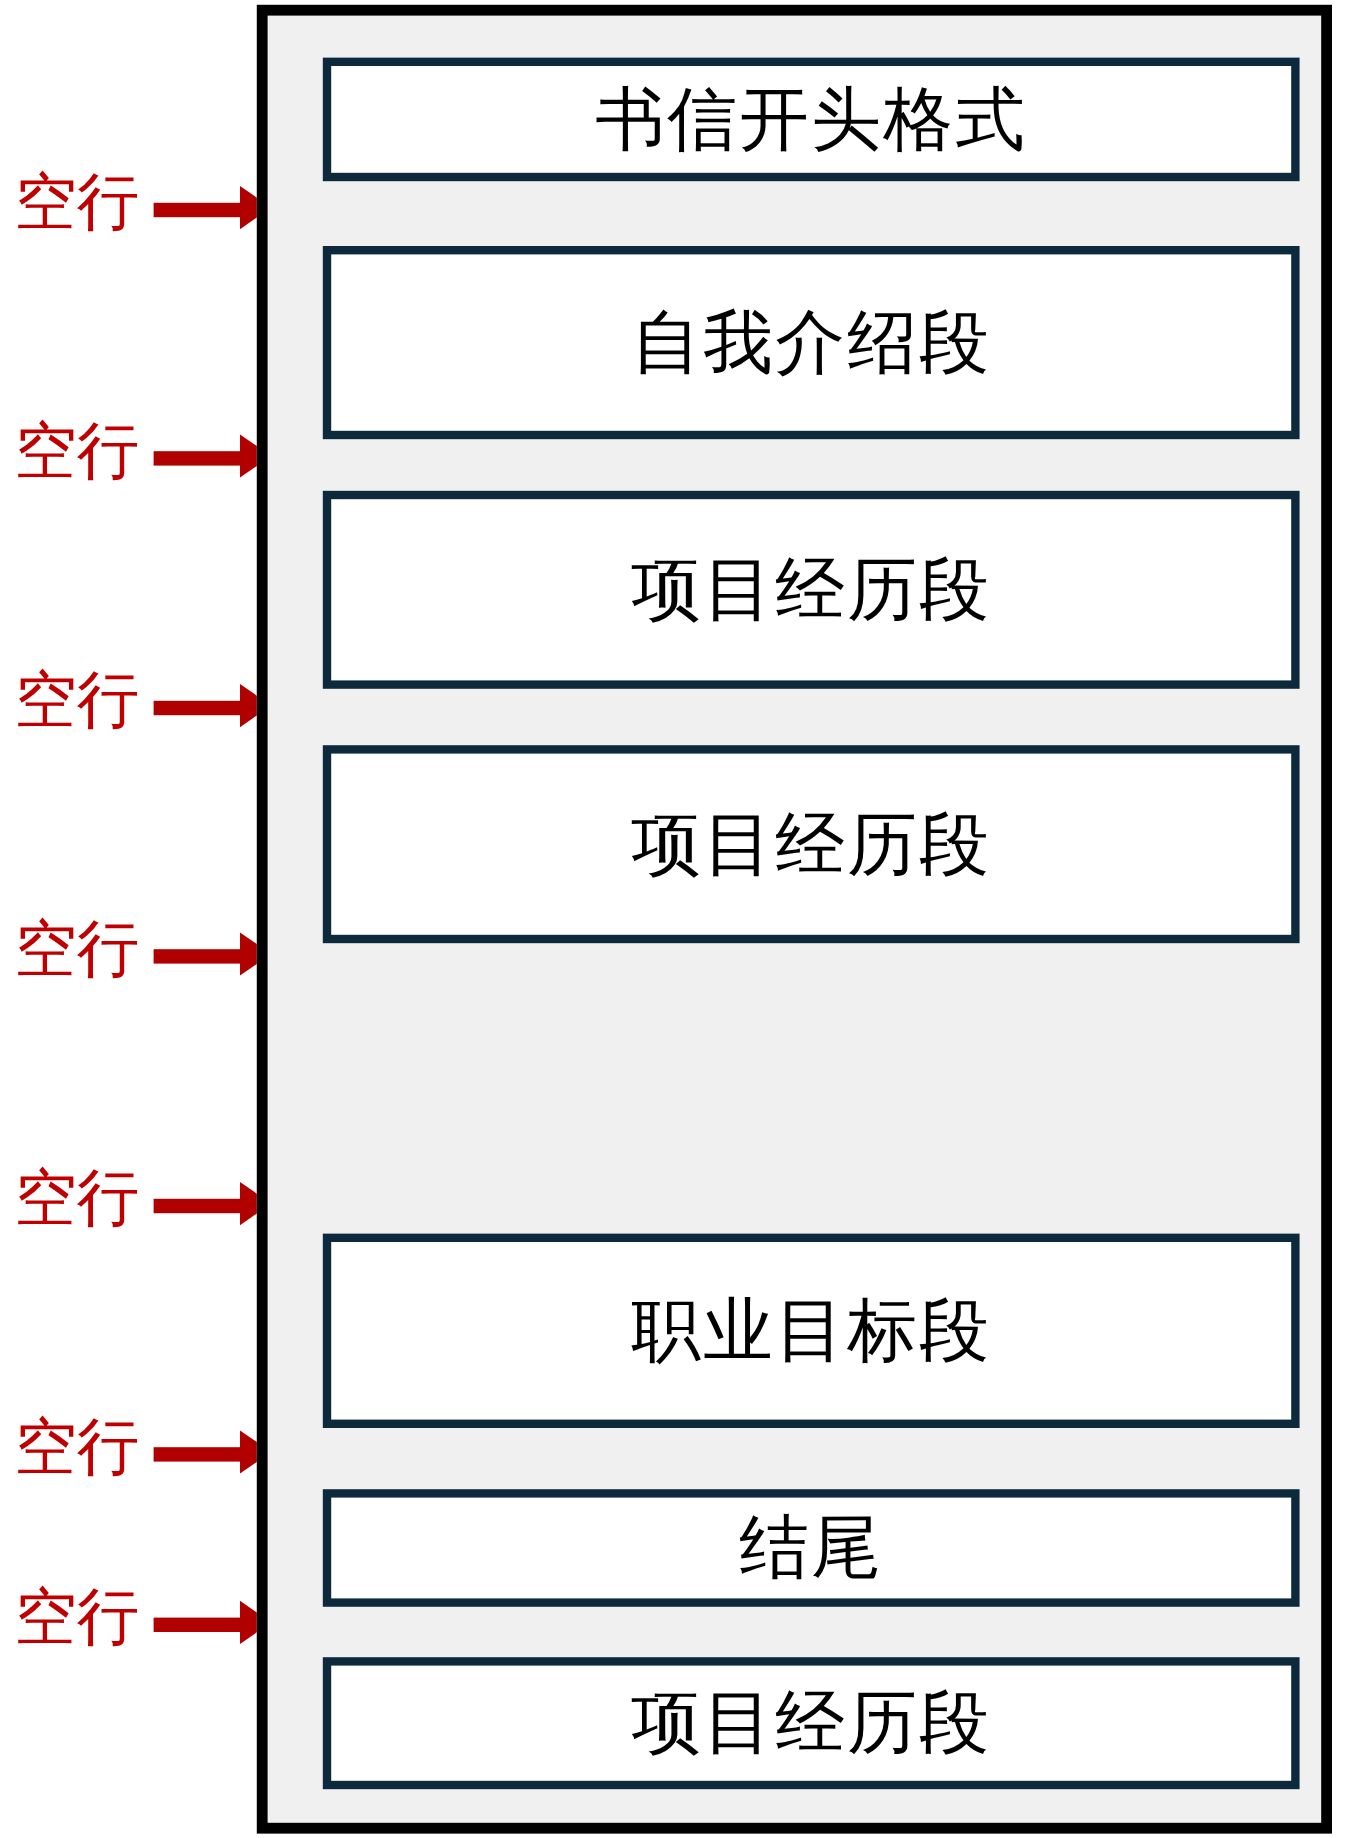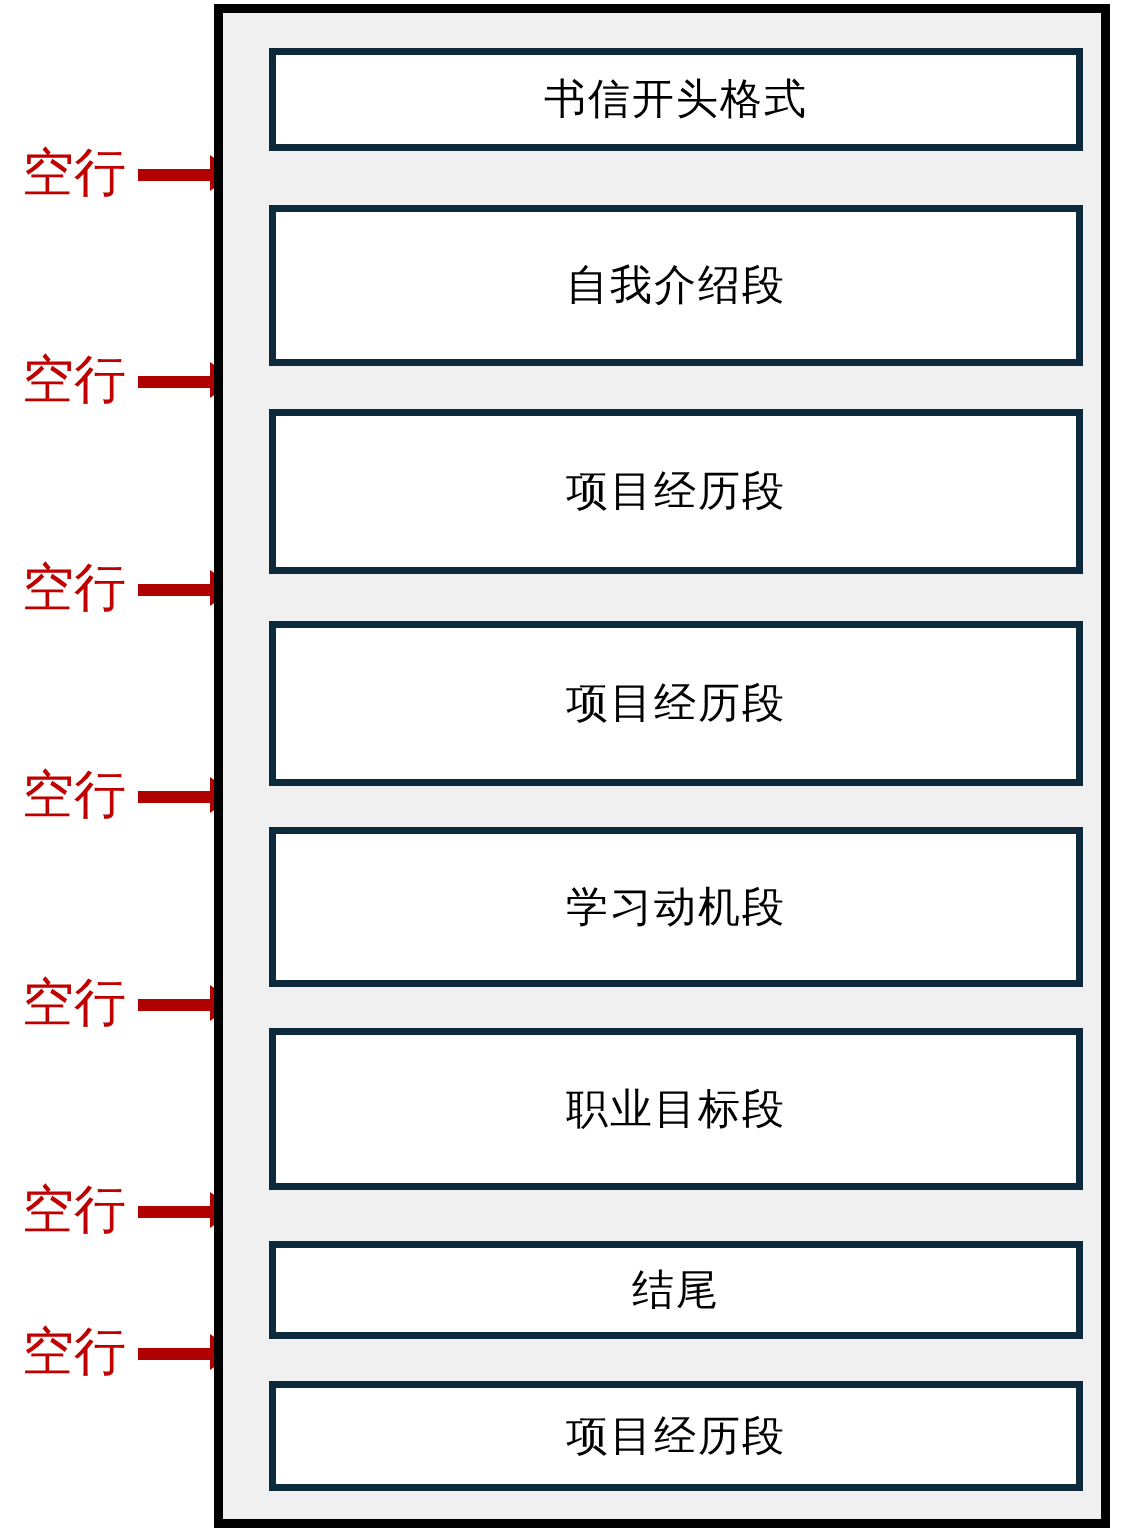--- a/index.html
+++ b/index.html
@@ -36,21 +36,21 @@
     left:0;
     width:814px;
     background:#ffffff;
     border:7px solid #0d2a3c;
     box-sizing:border-box;
     display:flex;
     align-items:center;
     justify-content:center;
   }
   .para-label{
-    font-size:42px;
+    font-size:58px;
     line-height:1.1;
     color:#000000;
     letter-spacing:2px;
     white-space:nowrap;
     font-family:"Liberation Serif","DejaVu Serif",serif;
   }
 
   
   .blank-annot{
     position:absolute;
@@ -58,22 +58,22 @@
     height:74px;
     display:flex;
     align-items:center;
     width:270px;
   }
   .blank-annot .annot-text{
     color:#c00000;
     font-size:52px;
     line-height:1;
     white-space:nowrap;
-    font-family:Liberation Serif, serif;
-    margin-left:22px;
+    font-family:Liberation Mono, monospace;
+    margin-left:12px;
   }
   .blank-annot .annot-arrow{
     position:relative;
     margin-left:12px;
     flex:0 0 auto;
     width:98px;
     height:14px;
   }
   .blank-annot .annot-arrow .shaft{
     position:absolute;
@@ -165,23 +165,20 @@
     </div>
 
     <div class="para-box" style="top:396px;height:165px">
       <span class="para-label">项目经历段</span>
     </div>
 
     <div class="para-box" style="top:608px;height:165px">
       <span class="para-label">项目经历段</span>
     </div>
 
-    <div class="para-box" style="top:814px;height:160px">
-      <span class="para-label">学习动机段</span>
-    </div>
 
     <div class="para-box" style="top:1015px;height:162px">
       <span class="para-label">职业目标段</span>
     </div>
 
     <div class="para-box" style="top:1228px;height:98px">
       <span class="para-label">结尾</span>
     </div>
 
     <div class="para-box" style="top:1368px;height:110px">

